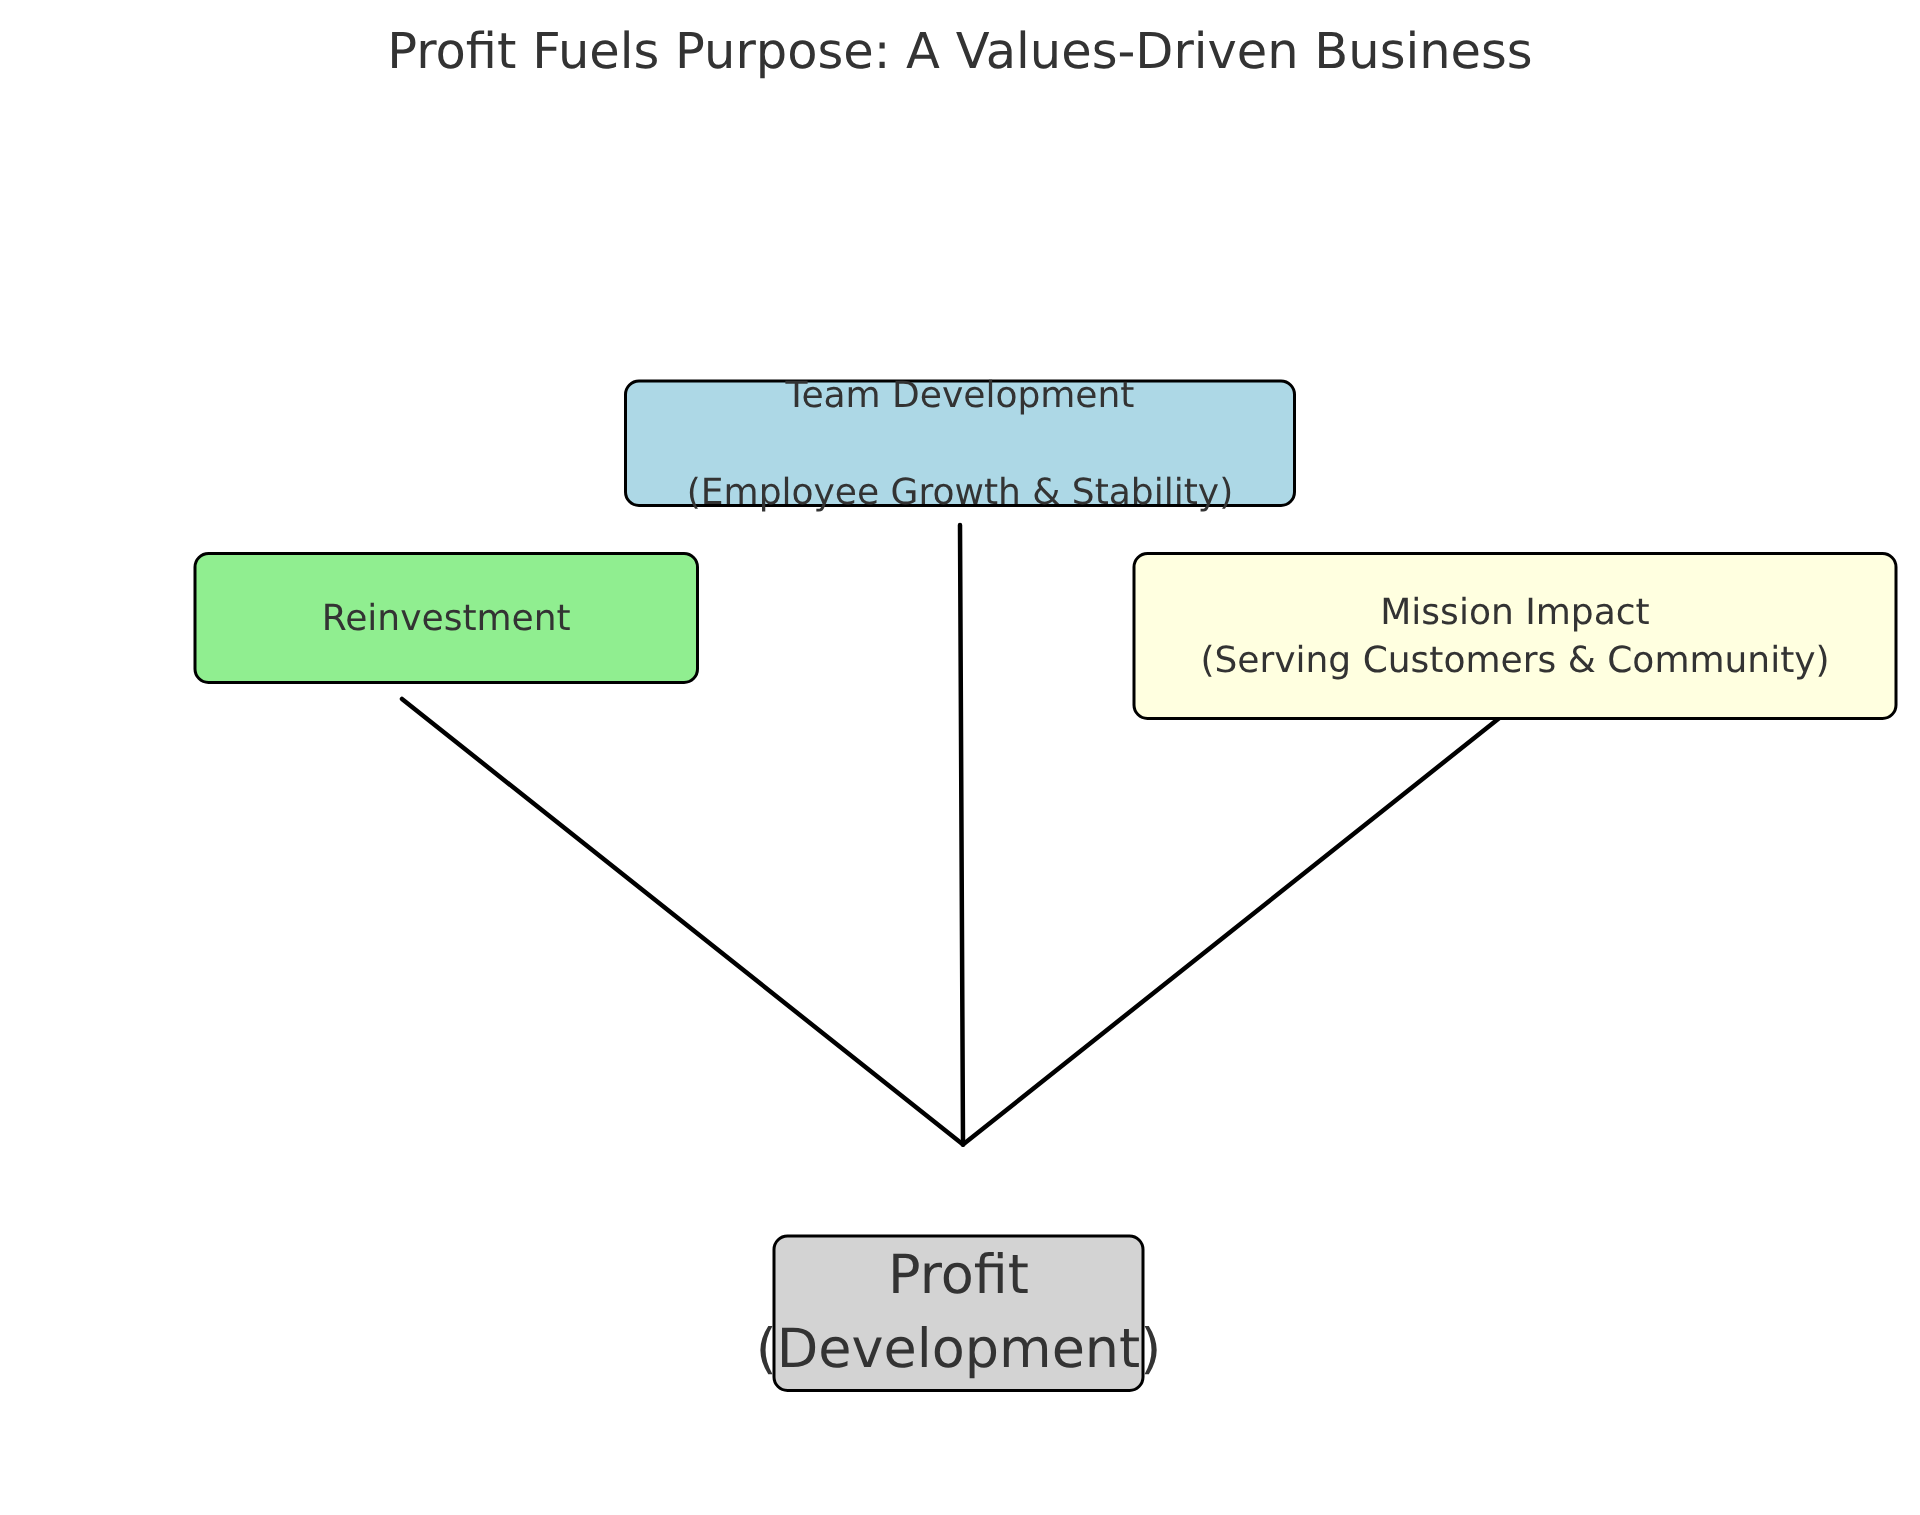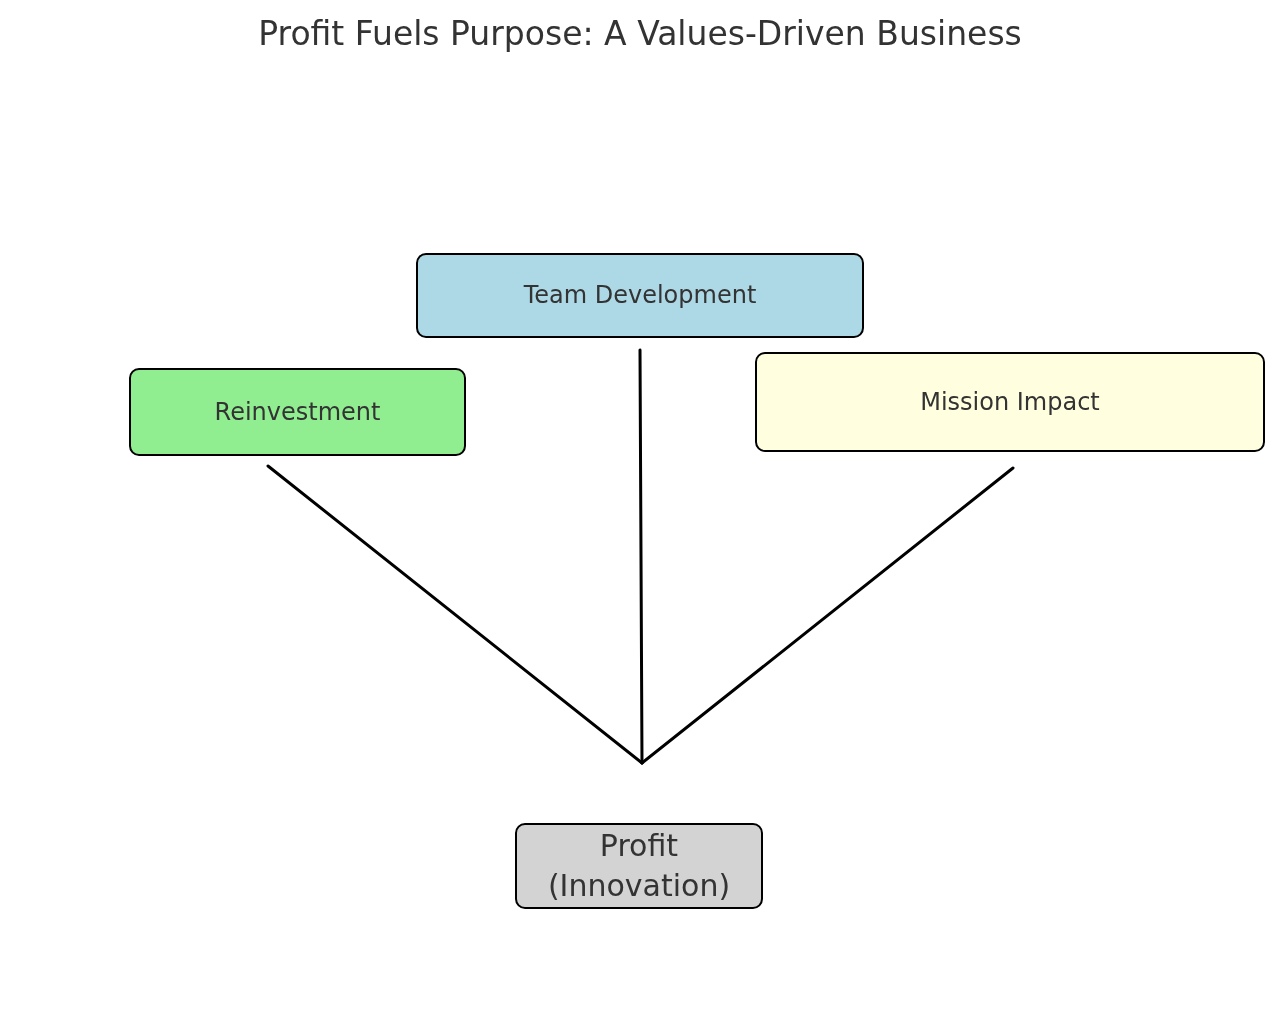--- a/index.html
+++ b/index.html
@@ -57,56 +57,58 @@
   .node-reinvestment {
     left: 100px;
     top: 368px;
     width: 337px;
     height: 88px;
     font-size: 24px;
     margin-left: 29px;
   }
   .node-mission {
     left: 755px;
-    top: 352px;
+    top: 368px;
     width: 510px;
-    height: 100px;
+    height: 112px;
     font-size: 24px;
   }
   .node-profit {
     left: 515px;
     top: 823px;
     width: 248px;
-    height: 86px;
-    font-size: 30px;
+    height: 105px;
+    font-size: 36px;
   }
 </style>
 </head>
 <body>
 
 <div class="canvas">
 
   <div class="diagram-title">Profit Fuels Purpose: A Values-Driven Business</div>
 
   <svg class="connectors" viewBox="0 0 1280 1010" xmlns="http://www.w3.org/2000/svg">
     <line x1="640" y1="350" x2="642" y2="763" stroke="#000000" stroke-width="3" stroke-linecap="round"></line>
     <line x1="268" y1="466" x2="642" y2="763" stroke="#000000" stroke-width="3" stroke-linecap="round"></line>
     <line x1="1013" y1="468" x2="642" y2="763" stroke="#000000" stroke-width="3" stroke-linecap="round"></line>
   </svg>
 
   <div class="node node-team" style="background-color: rgb(173, 216, 230);">
     <span>Team Development</span>
+    <span>(Employee Growth &amp; Stability)</span>
   </div>
 
   <div class="node node-reinvestment" style="background-color: rgb(144, 238, 144);">
     <span>Reinvestment</span>
   </div>
 
   <div class="node node-mission" style="background-color: rgb(255, 255, 224);">
     <span>Mission Impact</span>
+    <span>(Serving Customers &amp; Community)</span>
   </div>
 
   <div class="node node-profit" style="background-color: rgb(211, 211, 211);">
     <span>Profit</span>
-    <span>(Innovation)</span>
+    <span>(Development)</span>
   </div>
 
 </div>
 
 </body></html>

